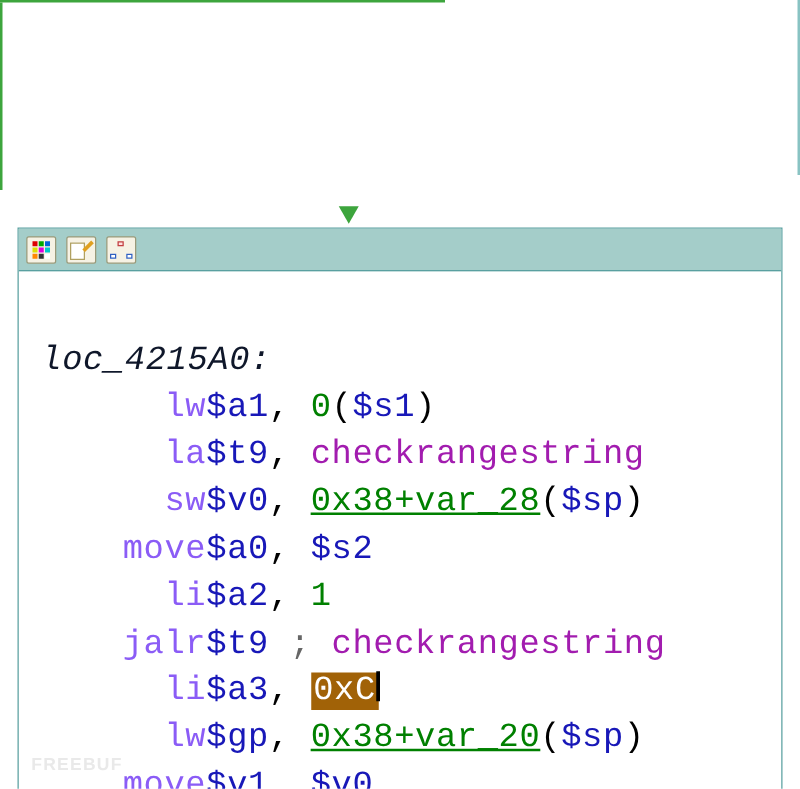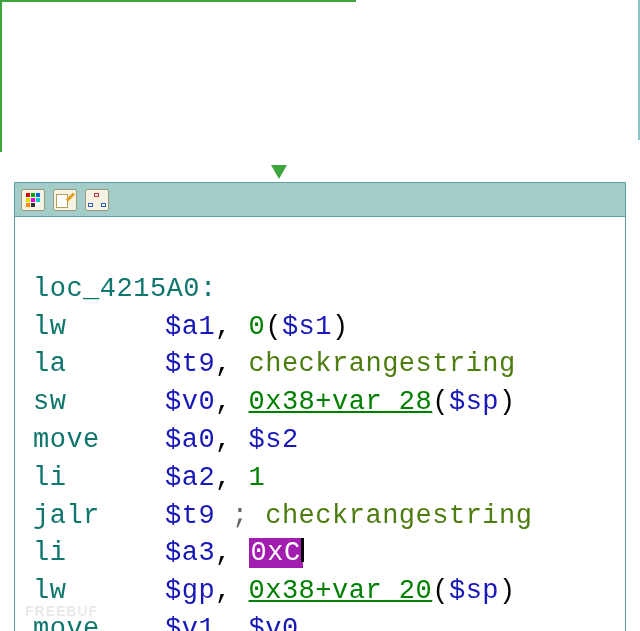--- a/index.html
+++ b/index.html
@@ -85,34 +85,35 @@
     .code {
       padding: 16px 12px 10px 18px;
       font-size: 27px;
       line-height: 1.4;
       white-space: pre;
       color: #000;
       letter-spacing: 0.5px;
     }
     .row { display: block; }
     .mnemonic {
-      color: #0f766e;
+      color: #8b5cf6;
       display: inline-block;
       min-width: 132px;
+      text-align: right;
     }
-    .label-text { color: #0f766e; }
+    .label-text { color: #0f172a; font-style: italic; }
     .reg { color: #1818b8; text-align: right; }
-    .func { color: #4d7c0f; }
+    .func { color: #a21caf; }
     .num { color: #008000; }
     .expr { color: #008000; text-decoration: underline; }
     .punct { color: #000; }
     .comma { color: #000; }
     .comment { color: #666; }
     .hl {
-      background: #a21caf;
+      background: #a16207;
       color: #fff;
       padding: 0 2px;
     }
     .cursor-glyph {
       display: inline-block;
       width: 3px;
       height: 24px;
       background: #000;
       vertical-align: -2px;
       margin-left: -2px;

